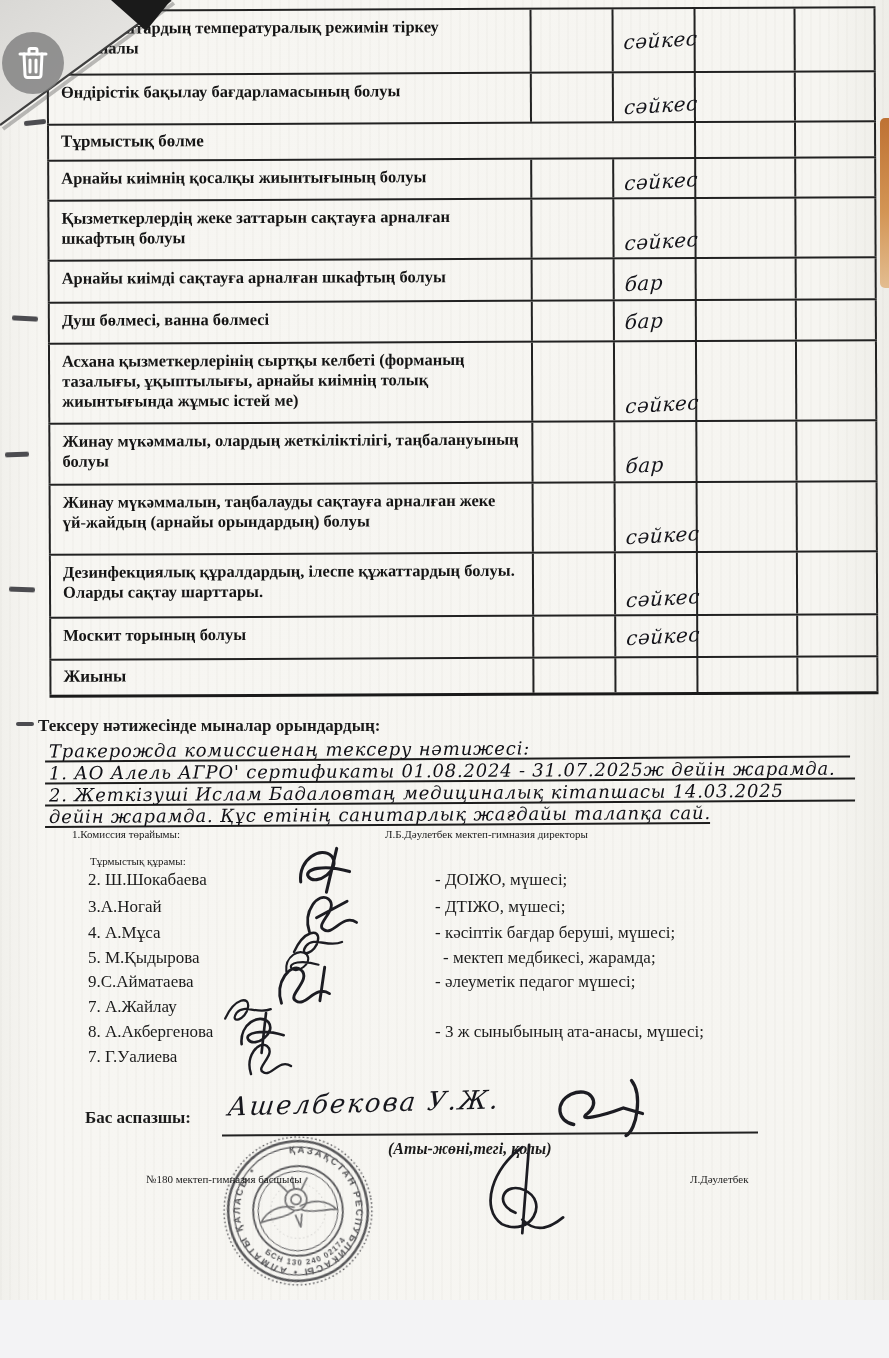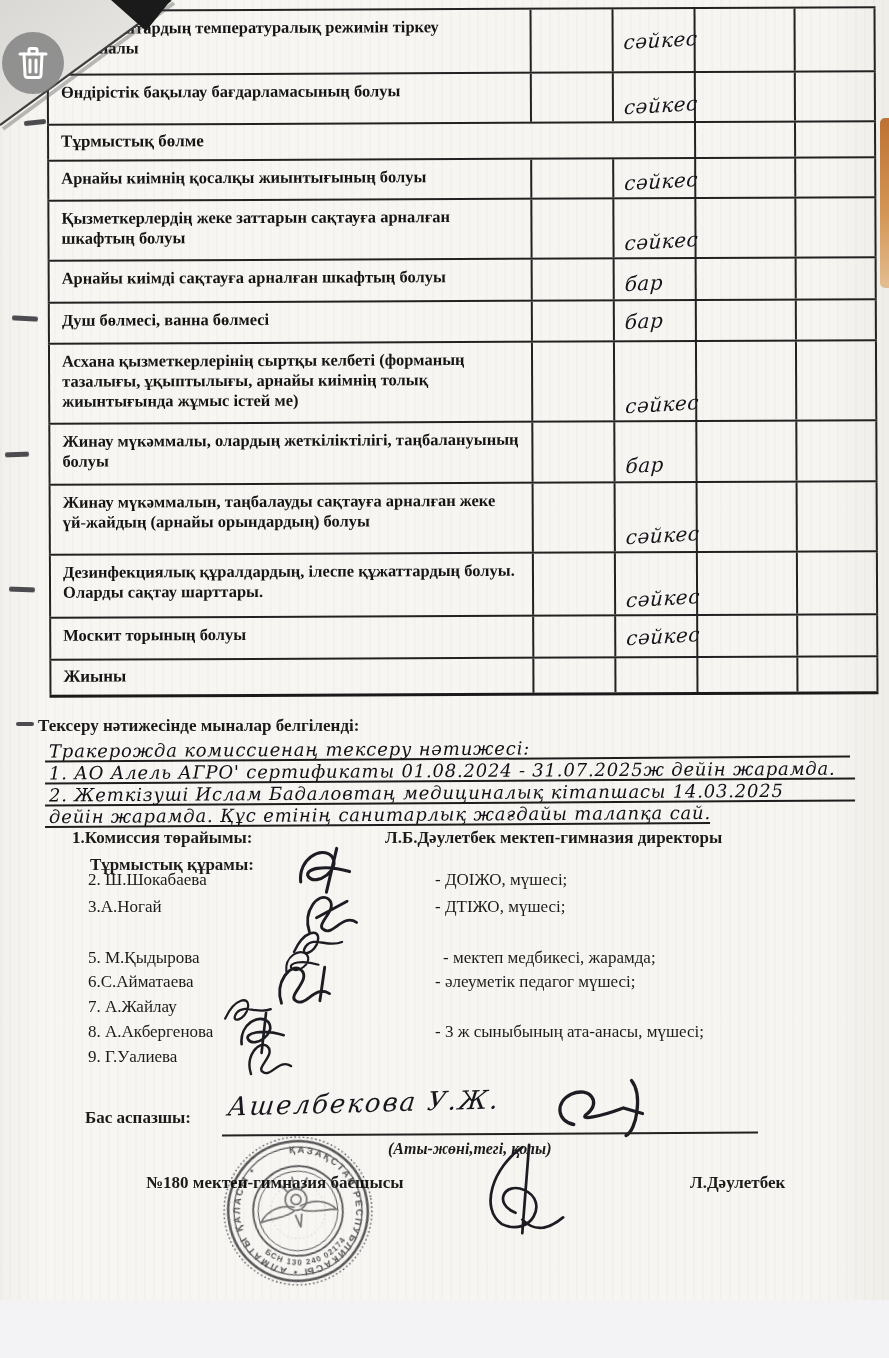--- a/index.html
+++ b/index.html
@@ -30,21 +30,21 @@
     transform:rotate(-3deg) skewX(-6deg);letter-spacing:0.5px;white-space:nowrap;
   }
   
   .findHead{position:absolute;left:38px;top:716px;font-size:17px;font-weight:700;}
   .hline{
     position:absolute;left:45px;height:22px;border-bottom:2px solid #1d1d1d;
     font-family:"DejaVu Serif", serif;font-style:italic;font-size:18px;color:#101016;
     letter-spacing:0.8px;white-space:nowrap;transform:rotate(-0.35deg);padding-left:4px;
   }
   
-  .bold-line{position:absolute;font-size:17px;font-weight:700;white-space:nowrap;}
+  .bold-line{position:absolute;font-size:11px;font-weight:400;white-space:nowrap;}
   .member{position:absolute;left:88px;width:720px;height:26px;font-size:17px;font-weight:400;}
   .member .nm{position:absolute;left:0;top:0;white-space:nowrap;}
   .member .rl{position:absolute;left:347px;top:0;white-space:nowrap;}
   
   .chefLbl{position:absolute;left:85px;top:1108px;font-size:17px;font-weight:600;}
   .chefSig{
     position:absolute;left:228px;top:1088px;font-family:"DejaVu Serif", serif;font-style:italic;
     font-size:26px;color:#17171d;letter-spacing:2px;transform:rotate(-1.5deg) skewX(-8deg);white-space:nowrap;
   }
   .chefUnderline{position:absolute;left:222px;top:1133px;width:536px;height:2px;background:#222;transform:rotate(-0.3deg);}
@@ -177,55 +177,59 @@
     </div>
     <div class="trow" style="height:37px">
       <div class="cell lbl bold" style="padding-top:6px">Жиыны</div>
       <div class="cell c1"></div>
       <div class="cell c2"></div>
       <div class="cell c3"></div>
       <div class="cell c4"></div>
     </div>
   </div>
 
-  <div class="findHead">Тексеру нәтижесінде мыналар белгіленді:</div>
+  <div class="findHead">Тексеру нәтижесінде мыналар орындардың:</div>
   <div class="hline" style="top:738px;width:805px">Тракерожда комиссиенаң тексеру нәтижесі:</div>
   <div class="hline" style="top:760px;width:810px">1. АО Алель АГРО' сертификаты 01.08.2024 - 31.07.2025ж дейін жарамда.</div>
   <div class="hline" style="top:782px;width:810px">2. Жеткізуші Ислам Бадаловтаң медициналық кітапшасы 14.03.2025</div>
   <div class="hline" style="top:804px;width:665px">дейін жарамда. Құс етінің санитарлық жағдайы талапқа сай.</div>
 
   <div class="bold-line" style="left:72px;top:828px">1.Комиссия төрайымы:</div>
   <div class="bold-line" style="left:385px;top:828px">Л.Б.Дәулетбек  мектеп-гимназия директоры</div>
   <div class="bold-line" style="left:90px;top:855px">Тұрмыстық құрамы:</div>
 
   <div class="member" style="top:870px">
     <span class="nm">2. Ш.Шокабаева</span>
     <span class="rl">- ДОІЖО, мүшесі;</span>
   </div>
   <div class="member" style="top:897px">
     <span class="nm">3.А.Ногай</span>
     <span class="rl">- ДТІЖО, мүшесі;</span>
   </div>
+  <div class="member" style="top:923px">
+    <span class="nm">4. А.Мұса</span>
+    <span class="rl">- кәсіптік бағдар беруші, мүшесі;</span>
+  </div>
   <div class="member" style="top:948px">
     <span class="nm">5. М.Қыдырова</span>
     <span class="rl" style="left:355px">- мектеп медбикесі, жарамда;</span>
   </div>
   <div class="member" style="top:972px">
-    <span class="nm">6.С.Айматаева</span>
+    <span class="nm">9.С.Айматаева</span>
     <span class="rl">- әлеуметік педагог мүшесі;</span>
   </div>
   <div class="member" style="top:997px">
     <span class="nm">7. А.Жайлау</span>
   </div>
   <div class="member" style="top:1022px">
     <span class="nm">8. А.Акбергенова</span>
     <span class="rl">- 3 ж сыныбының ата-анасы, мүшесі;</span>
   </div>
   <div class="member" style="top:1047px">
-    <span class="nm">9. Г.Уалиева</span>
+    <span class="nm">7. Г.Уалиева</span>
   </div>
 
   <svg class="sig" style="left:293px;top:843px" width="72" height="52" viewBox="0 0 56 40">
       <path d="M6,30 C4,12 22,2 30,10 C38,20 18,34 12,26 C8,20 24,16 44,22 M34,4 L26,38"></path>
     </svg>
   <svg class="sig" style="left:300px;top:888px" width="66" height="50" viewBox="0 0 56 40">
       <path d="M8,36 C2,18 16,2 24,8 C34,16 12,30 20,34 C28,40 36,20 48,28 M14,24 L40,10"></path>
     </svg>
   <svg class="sig" style="left:288px;top:924px" width="60" height="40" viewBox="0 0 56 40">
       <path d="M4,28 C14,6 30,4 28,16 C26,30 8,34 16,22 C24,12 38,24 52,18"></path>

